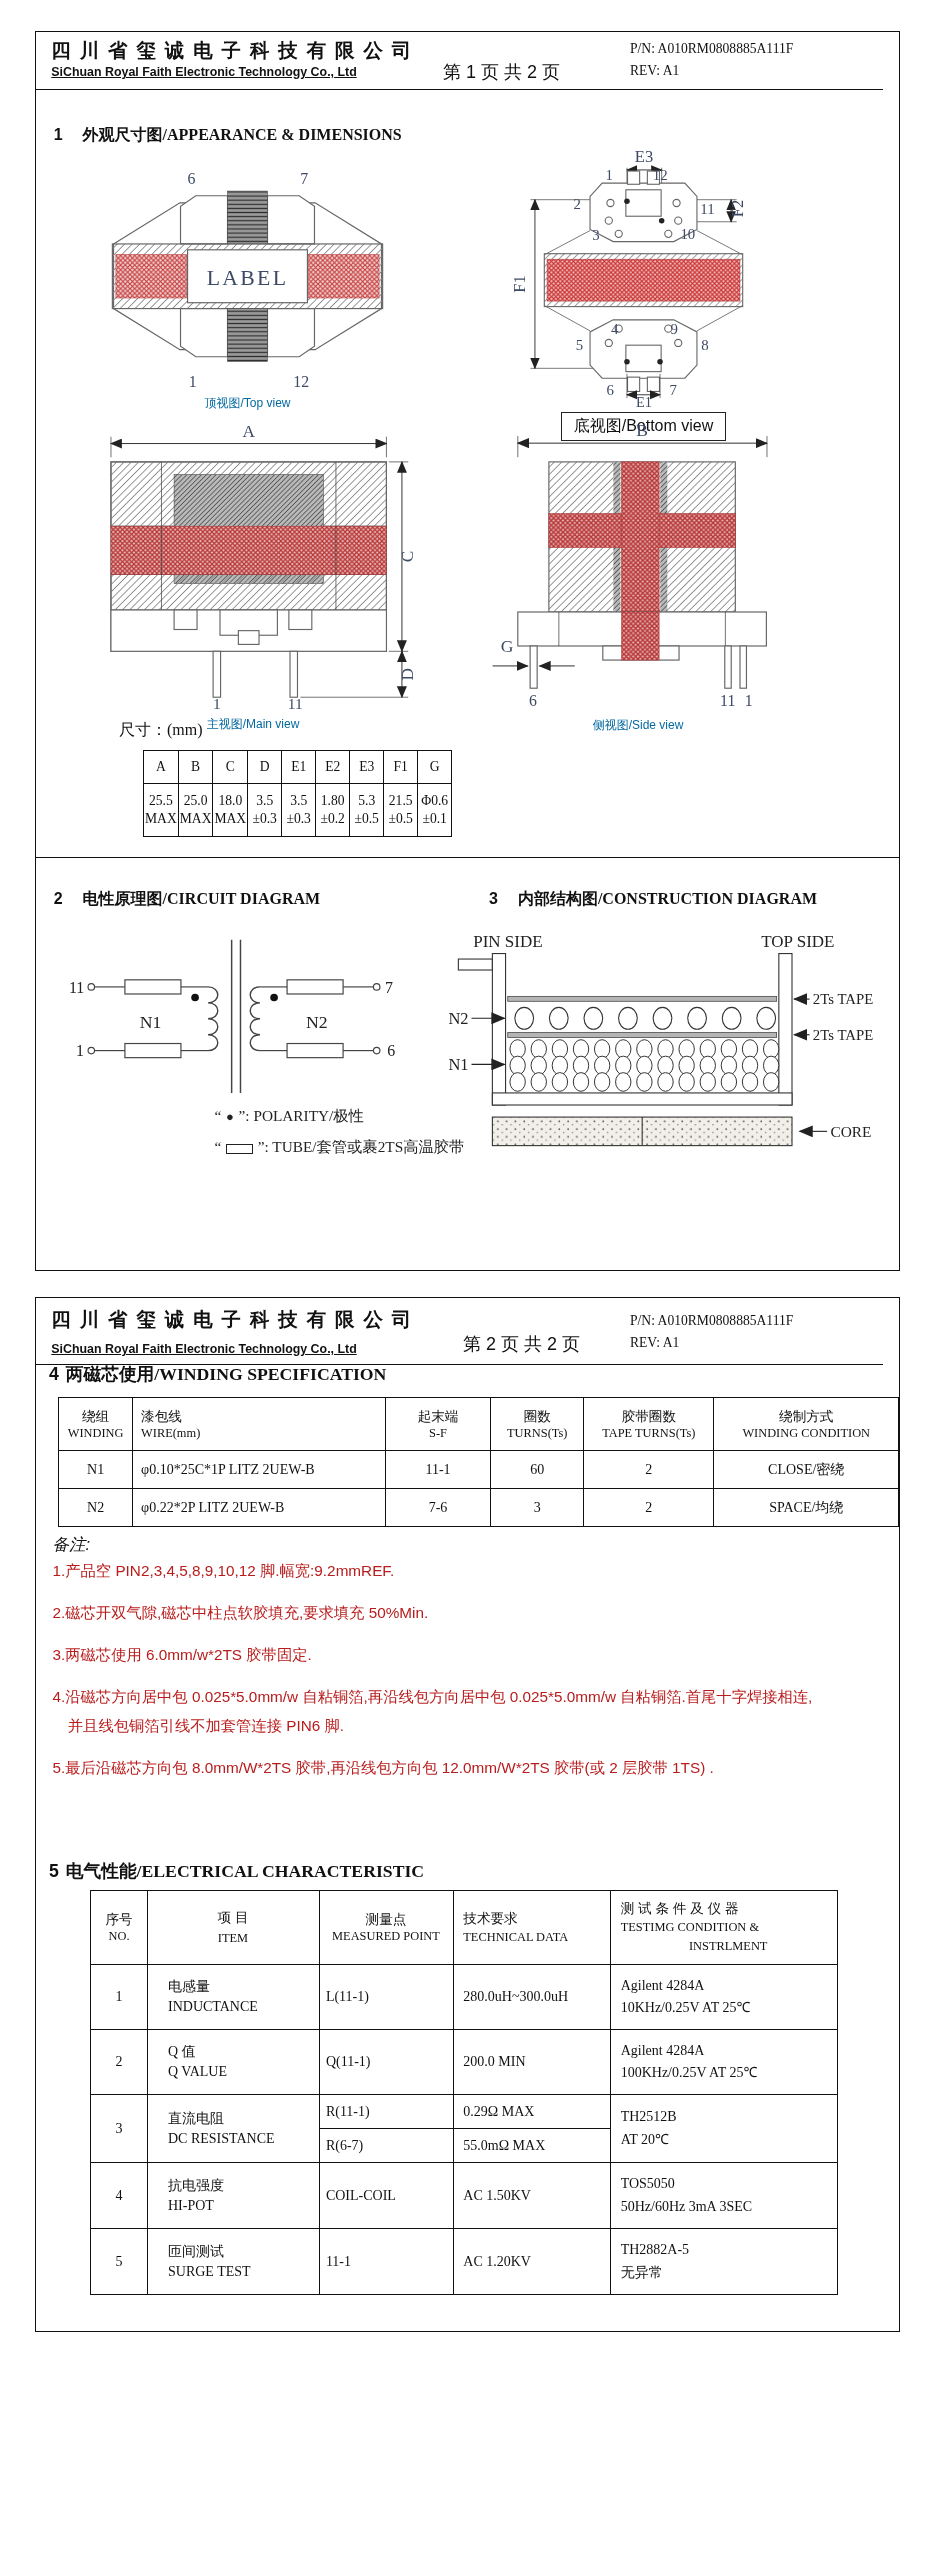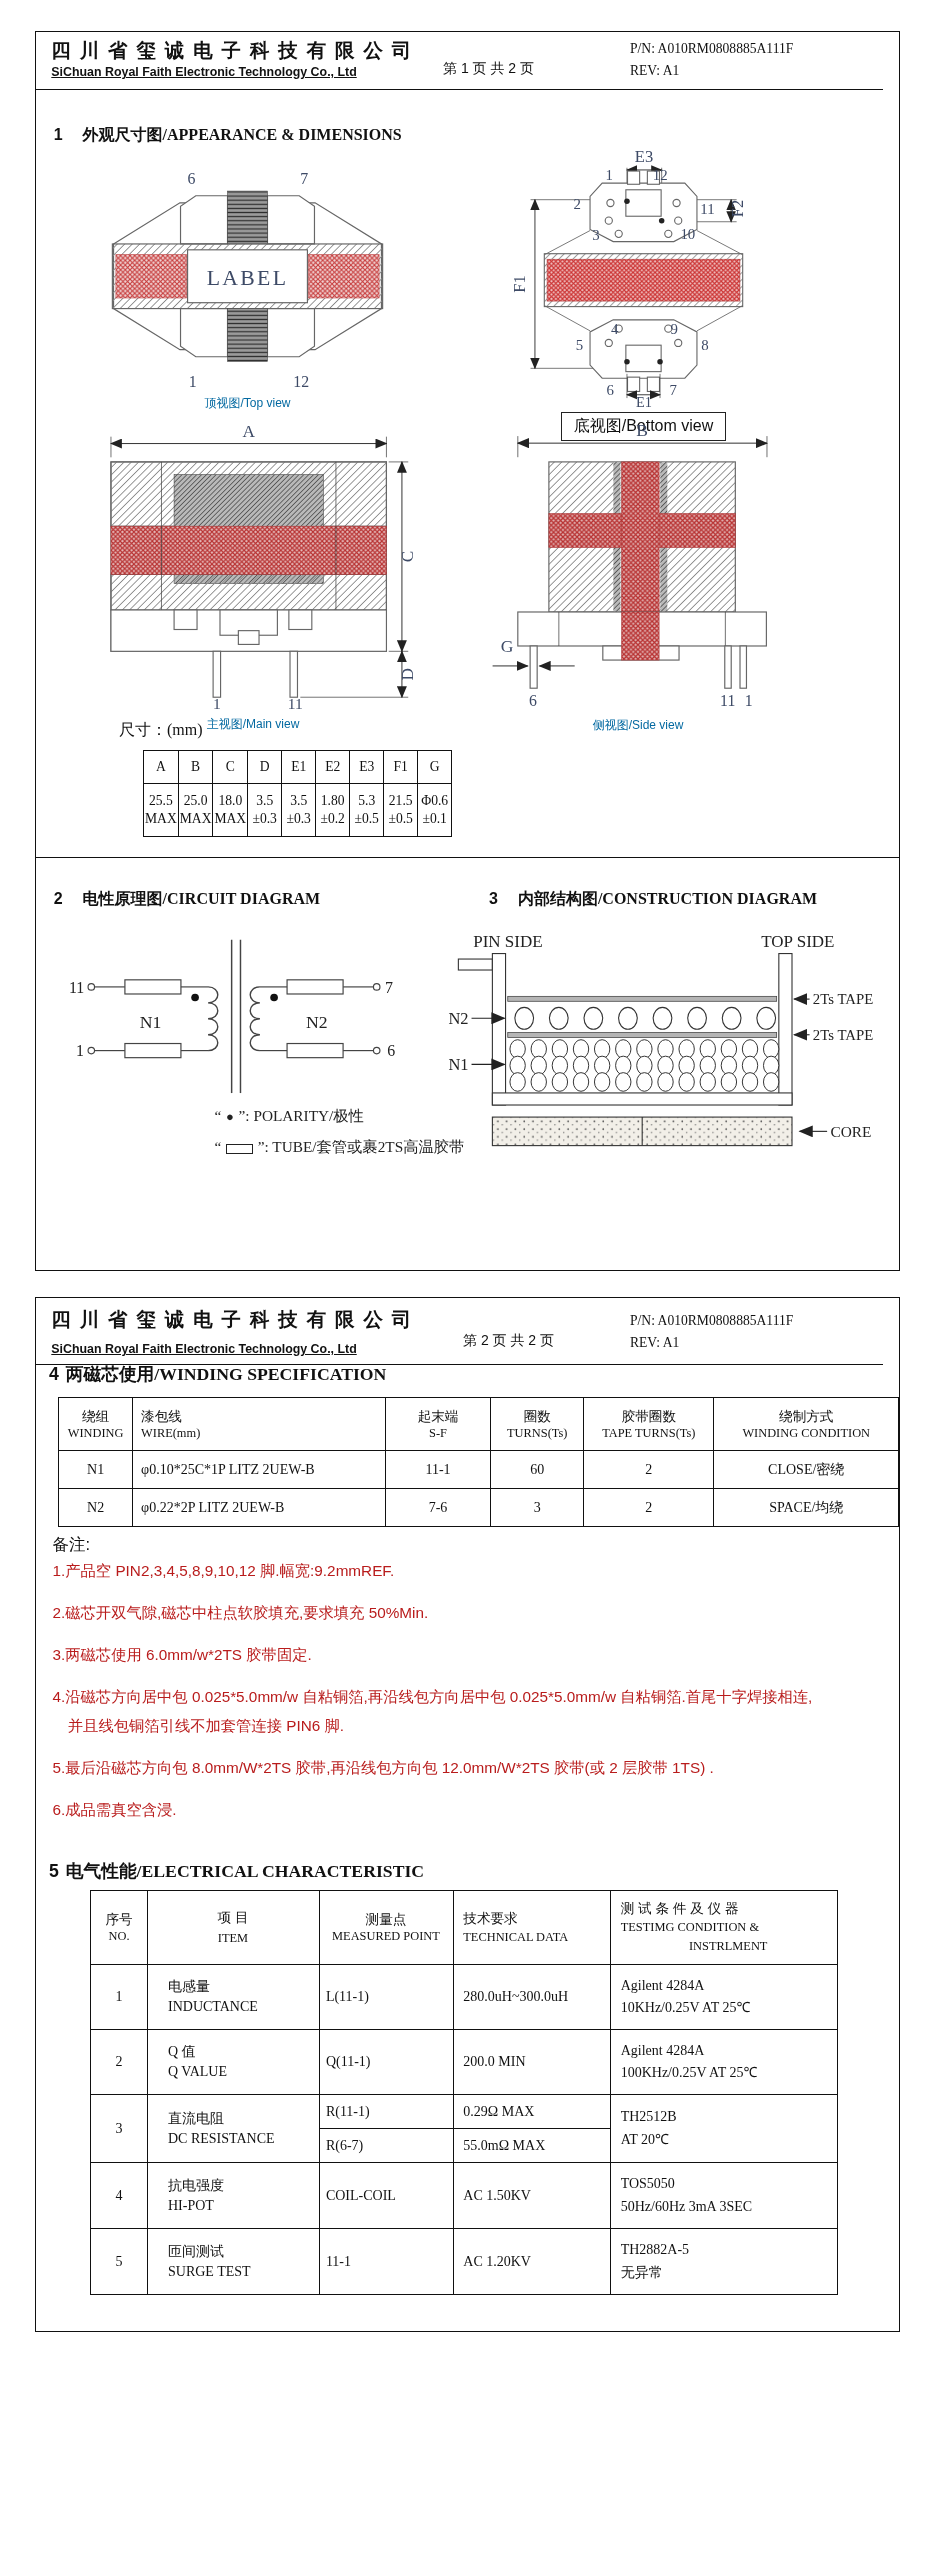--- a/index.html
+++ b/index.html
@@ -7,21 +7,21 @@
   .page{position:absolute;left:35px;width:863px;border:1.2px solid #111;background:#fff;}
   #page1{top:31px;height:1238px;}
   #page2{top:1297px;height:1033px;}
   
   .hdr{position:absolute;top:0;left:0;right:16px;height:57px;border-bottom:1.2px solid #111;}
   #page2 .hdr{height:66px;border-bottom:1.8px solid #111;}
   .hdr-cn{position:absolute;left:15.3px;top:4.7px;font-size:19.4px;font-weight:bold;letter-spacing:1.8px;white-space:nowrap;}
   .hdr-en{position:absolute;left:15.3px;top:33px;font-size:12.4px;font-weight:bold;text-decoration:underline;white-space:nowrap;}
   #page2 .hdr-cn{top:8.3px;}
   #page2 .hdr-en{top:44px;}
-  .hdr-page{position:absolute;left:407px;top:28px;font-size:14px;white-space:nowrap;}
+  .hdr-page{position:absolute;left:407px;top:28px;font-size:18px;white-space:nowrap;}
   #page2 .hdr-page{left:427px;top:34px;}
   .hdr-pn{position:absolute;left:594px;top:5.9px;font-size:13.6px;font-family:"Liberation Serif",serif;line-height:22px;white-space:nowrap;}
   #page2 .hdr-pn{top:11.8px;}
   
   .sec{position:absolute;font-size:16px;font-weight:bold;white-space:nowrap;}
   .sec .no{margin-right:20px;}
   .sec .en{font-family:"Liberation Serif",serif;}
   #page2 .sec{font-size:17.7px;}
   #page2 .sec .no{margin-right:7px;}
   
@@ -51,21 +51,21 @@
   .pol-icon{display:inline-block;margin:0 4.7px;font-size:13px;}
   .tube-icon{display:inline-block;width:25px;height:7.7px;border:1.2px solid #222;vertical-align:middle;margin:0 4.7px;background:#fff;}
   
   .wtab{position:absolute;left:22.4px;top:99px;font-size:14px;}
   .wtab td{height:35px;}
   .wtab .hrow td{height:50px;}
   .wtab .hcn{font-size:13.6px;font-family:"Liberation Sans",sans-serif;}
   .wtab .hen{font-size:12.4px;}
   .wtab .c1{width:71px;} .wtab .c2{width:249px;text-align:left;padding-left:8.3px;}
   .wtab .c3{width:106px;} .wtab .c4{width:91px;} .wtab .c5{width:130px;} .wtab .c6{width:186px;}
-  .notes-label{position:absolute;left:16.5px;top:236px;font-size:16.5px;color:#111;}
+  .notes-label{position:absolute;left:16.5px;top:236px;font-size:16.5px;color:#111;font-style:italic;}
   .notes{position:absolute;left:16.5px;top:263px;font-size:15.3px;color:#b91c1c;white-space:nowrap;}
   .notes div{margin-bottom:21px;}
   .notes .cont{margin-top:-13px;padding-left:15.3px;}
   .etab{position:absolute;left:54px;top:592px;font-size:14px;}
   .etab td{border:0.9px solid #111;}
   .etab tr{border-bottom:1.5px solid #111;}
   .etab tr.sub{border-bottom:0.9px solid #111;}
   .etab .hrow td{height:71px;}
   .etab .hcn{font-size:13.6px;font-family:"Liberation Sans",sans-serif;}
   .etab .hen{font-size:12.4px;}
@@ -574,21 +574,20 @@
     </table>
 
   <div class="notes-label">备注:</div>
   <div class="notes">
     <div>1.产品空 PIN2,3,4,5,8,9,10,12 脚.幅宽:9.2mmREF.</div>
     <div>2.磁芯开双气隙,磁芯中柱点软胶填充,要求填充 50%Min.</div>
     <div>3.两磁芯使用 6.0mm/w*2TS 胶带固定.</div>
     <div>4.沿磁芯方向居中包 0.025*5.0mm/w 自粘铜箔,再沿线包方向居中包 0.025*5.0mm/w 自粘铜箔.首尾十字焊接相连,</div>
     <div class="cont">并且线包铜箔引线不加套管连接 PIN6 脚.</div>
     <div>5.最后沿磁芯方向包 8.0mm/W*2TS 胶带,再沿线包方向包 12.0mm/W*2TS 胶带(或 2 层胶带 1TS) .</div>
-    <div>6.成品需真空含浸.</div>
   </div>
 
   <div class="sec" style="left:13px;top:561px;">
     <span class="no">5</span><span>电气性能</span><span class="en">/ELECTRICAL CHARACTERISTIC</span>
   </div>
 
   <table class="etab">
     <tbody>
         <tr class="hrow">
       <td class="cno">

